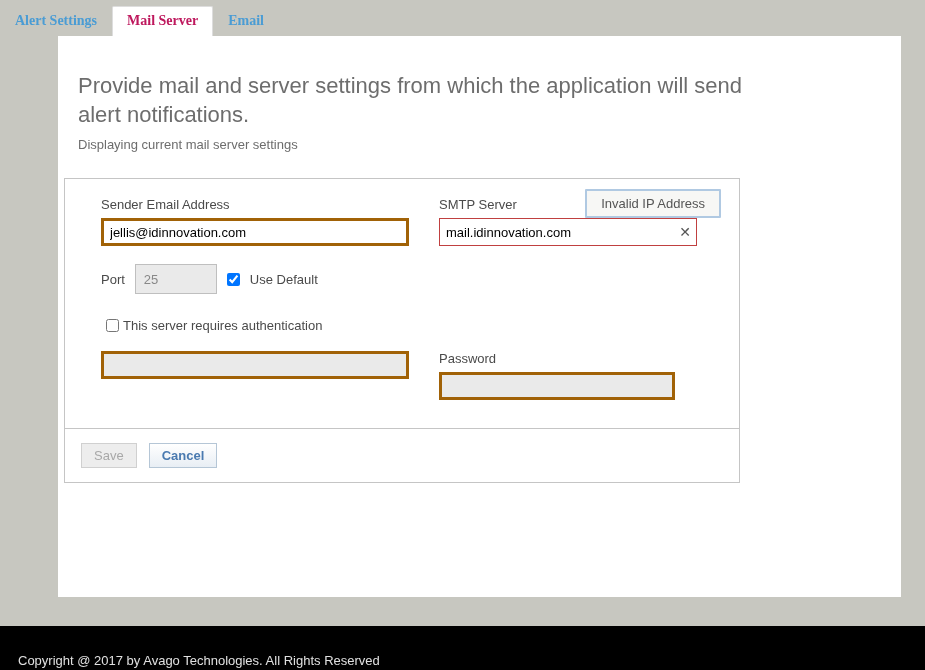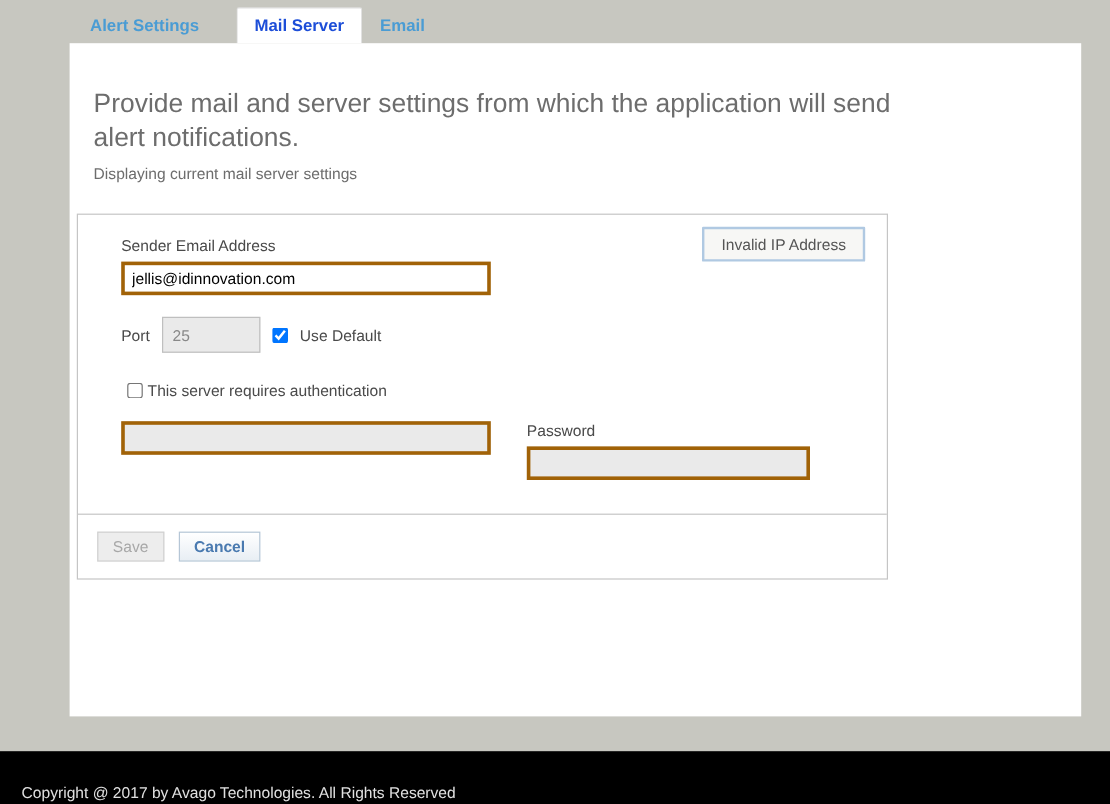--- a/index.html
+++ b/index.html
@@ -6,38 +6,37 @@
     body {
       font-family: -apple-system, BlinkMacSystemFont, "Segoe UI", Arial, sans-serif;
       background: #c7c7c0;
       width: 925px;
       height: 670px;
       overflow: hidden;
       position: relative;
     }
     .tabs {
       display: flex;
-      padding-left: 60px;
       padding-top: 6px;
+      font-family: Liberation Serif, serif;
     }
     .tab {
       padding: 6px 14px;
       font-size: 14px;
       font-weight: 600;
       color: #4a9cd4;
       cursor: pointer;
       border: 1px solid transparent;
     }
     .tab.active {
       background: #fff;
-      color: #1d4ed8;
+      color: #be185d;
       border: 1px solid #ddd;
       border-bottom: none;
       border-radius: 2px 2px 0 0;
-      margin-left: 16px;
     }
     .panel {
       background: #fff;
       margin: 0 24px 0 58px;
       min-height: 565px;
       padding: 0;
     }
     .panel-inner {
       padding: 36px 20px 10px 20px;
     }
@@ -207,20 +206,27 @@
 
     <div class="form-box">
       <div class="form-body">
         <div class="tooltip">Invalid IP Address</div>
 
         <div class="row">
           <div class="field-group">
             <span class="field-label">Sender Email Address</span>
             <input class="text-input w-large" type="text" value="jellis@idinnovation.com" style="">
           </div>
+          <div class="field-group" style="margin-left:6px;">
+            <span class="field-label">SMTP Server</span>
+            <div class="smtp-wrapper">
+              <input class="text-input smtp" type="text" value="mail.idinnovation.com" style="">
+              <span class="clear-x">✕</span>
+            </div>
+          </div>
         </div>
 
         <div class="port-row">
           <span class="port-label">Port</span>
           <input class="port-input" type="text" disabled="" value="25" style="">
           <input type="checkbox" class="chk" checked="" style="">
           <span class="chk-label">Use Default</span>
         </div>
 
 

